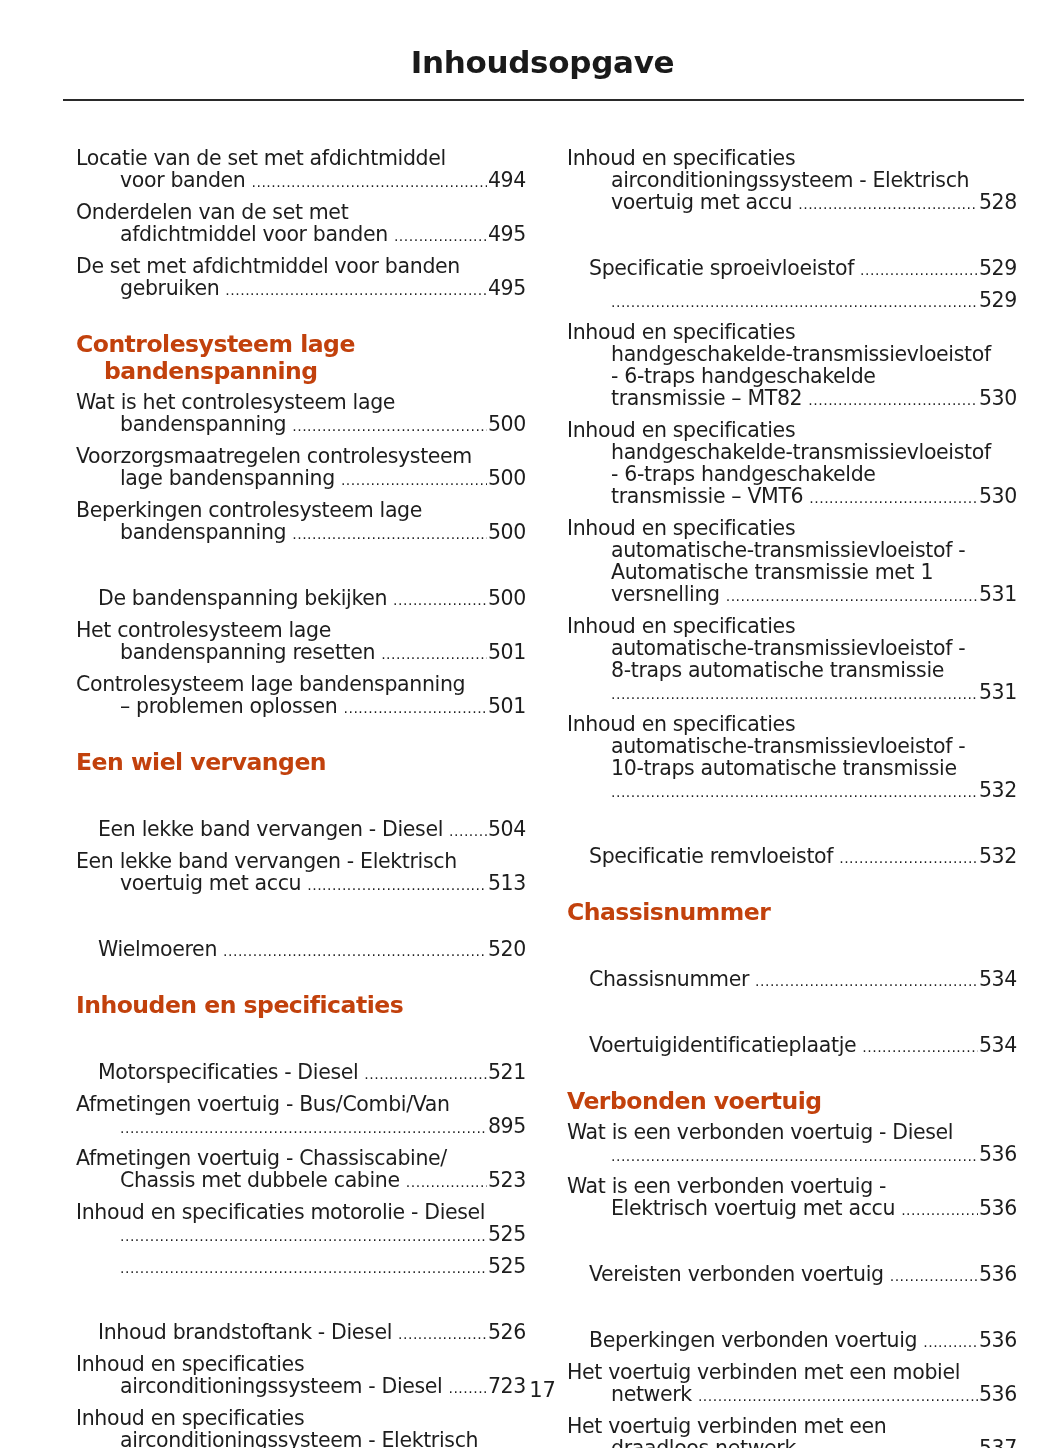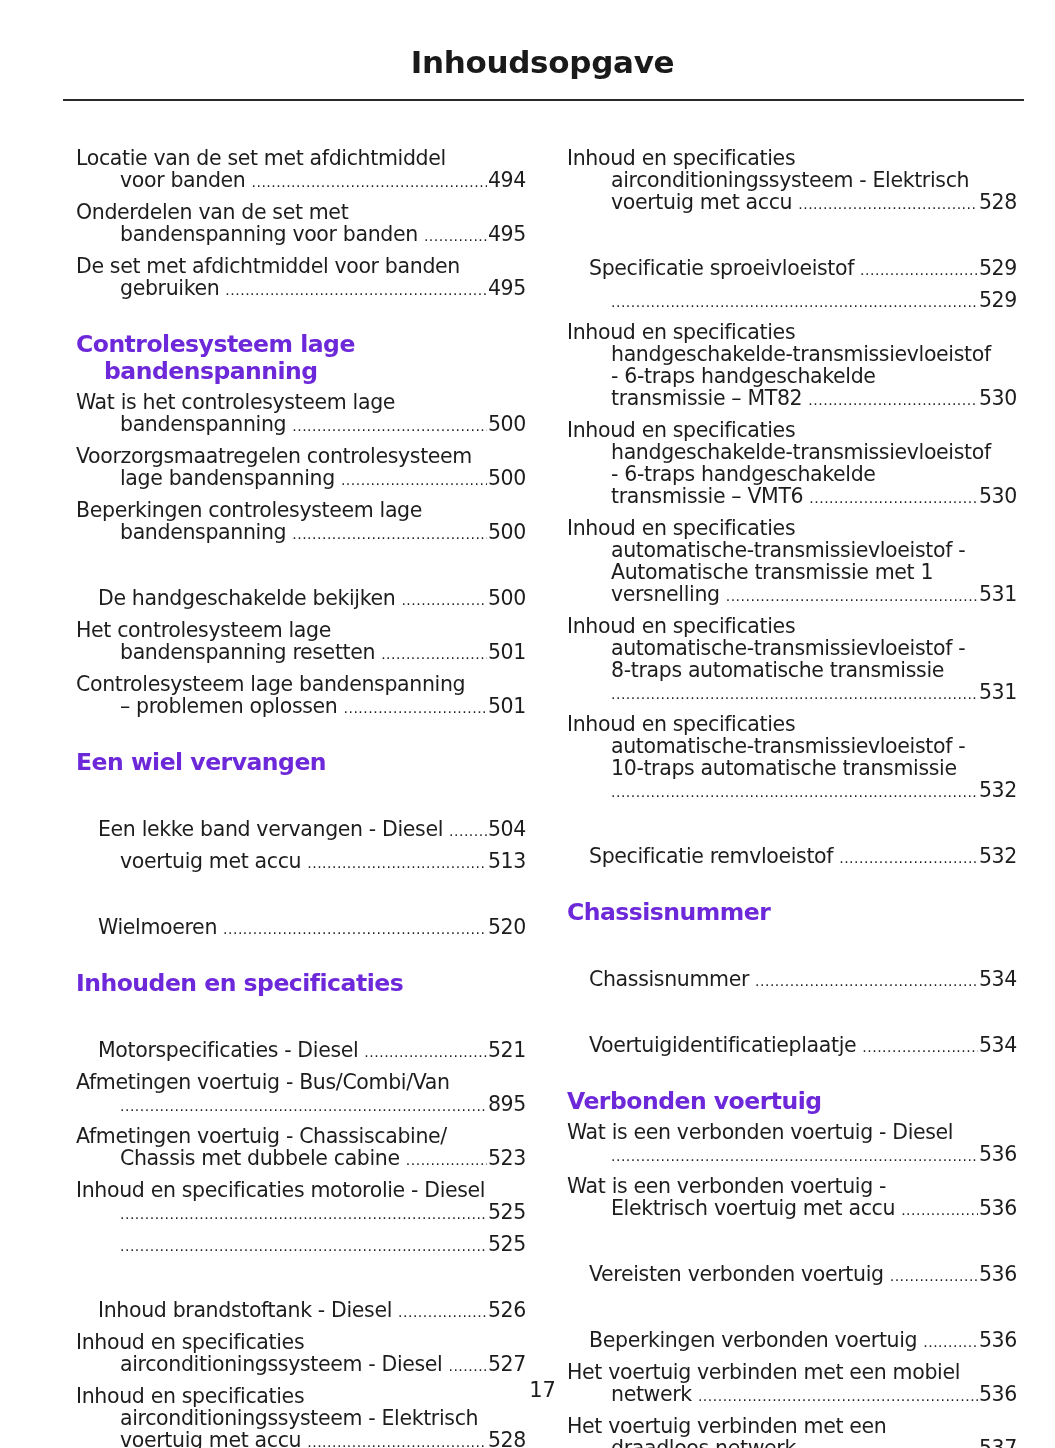--- a/index.html
+++ b/index.html
@@ -92,21 +92,21 @@
     }
 
     .section-heading {
       font-family: "DejaVu Sans", sans-serif;
       font-weight: bold;
       font-size: 23.5px;
       line-height: 27px;
       letter-spacing: -0.5px;
       margin-top: 30px;
       margin-bottom: 6px;
-      color: #6d28d9;
+      color: #c2410c;
     }
     .section-heading .line { display: block; }
     .section-heading .line.indented { padding-left: 28px; }
 
     .page-number {
       position: absolute;
       left: 0;
       width: 1085px;
       top: 1378px;
       text-align: center;
@@ -125,21 +125,21 @@
       <span class="line">Locatie van de set met afdichtmiddel</span>
       <div class="lead indented">
         <span class="last-text">voor banden</span>
         <span class="dots">........................................................................................................................................................................................................</span>
         <span class="page">494</span>
       </div>
     </div>
     <div class="toc-entry">
       <span class="line">Onderdelen van de set met</span>
       <div class="lead indented">
-        <span class="last-text">bandenspanning voor banden</span>
+        <span class="last-text">afdichtmiddel voor banden</span>
         <span class="dots">........................................................................................................................................................................................................</span>
         <span class="page">495</span>
       </div>
     </div>
     <div class="toc-entry">
       <span class="line">De set met afdichtmiddel voor banden</span>
       <div class="lead indented">
         <span class="last-text">gebruiken</span>
         <span class="dots">........................................................................................................................................................................................................</span>
         <span class="page">495</span>
@@ -168,21 +168,21 @@
     <div class="toc-entry">
       <span class="line">Beperkingen controlesysteem lage</span>
       <div class="lead indented">
         <span class="last-text">bandenspanning</span>
         <span class="dots">........................................................................................................................................................................................................</span>
         <span class="page">500</span>
       </div>
     </div>
     <div class="toc-entry">
       <div class="lead first">
-        <span class="last-text">De handgeschakelde bekijken</span>
+        <span class="last-text">De bandenspanning bekijken</span>
         <span class="dots">........................................................................................................................................................................................................</span>
         <span class="page">500</span>
       </div>
     </div>
     <div class="toc-entry">
       <span class="line">Het controlesysteem lage</span>
       <div class="lead indented">
         <span class="last-text">bandenspanning resetten</span>
         <span class="dots">........................................................................................................................................................................................................</span>
         <span class="page">501</span>
@@ -200,20 +200,21 @@
       <span class="line">Een wiel vervangen</span>
     </div>
     <div class="toc-entry">
       <div class="lead first">
         <span class="last-text">Een lekke band vervangen - Diesel</span>
         <span class="dots">........................................................................................................................................................................................................</span>
         <span class="page">504</span>
       </div>
     </div>
     <div class="toc-entry">
+      <span class="line">Een lekke band vervangen - Elektrisch</span>
       <div class="lead indented">
         <span class="last-text">voertuig met accu</span>
         <span class="dots">........................................................................................................................................................................................................</span>
         <span class="page">513</span>
       </div>
     </div>
     <div class="toc-entry">
       <div class="lead first">
         <span class="last-text">Wielmoeren</span>
         <span class="dots">........................................................................................................................................................................................................</span>
@@ -266,21 +267,21 @@
         <span class="last-text">Inhoud brandstoftank - Diesel</span>
         <span class="dots">........................................................................................................................................................................................................</span>
         <span class="page">526</span>
       </div>
     </div>
     <div class="toc-entry">
       <span class="line">Inhoud en specificaties</span>
       <div class="lead indented">
         <span class="last-text">airconditioningssysteem - Diesel</span>
         <span class="dots">........................................................................................................................................................................................................</span>
-        <span class="page">527</span>
+        <span class="page">723</span>
       </div>
     </div>
     <div class="toc-entry">
       <span class="line">Inhoud en specificaties</span>
       <span class="line indented">airconditioningssysteem - Elektrisch</span>
       <div class="lead indented">
         <span class="last-text">voertuig met accu</span>
         <span class="dots">........................................................................................................................................................................................................</span>
         <span class="page">528</span>
       </div>

